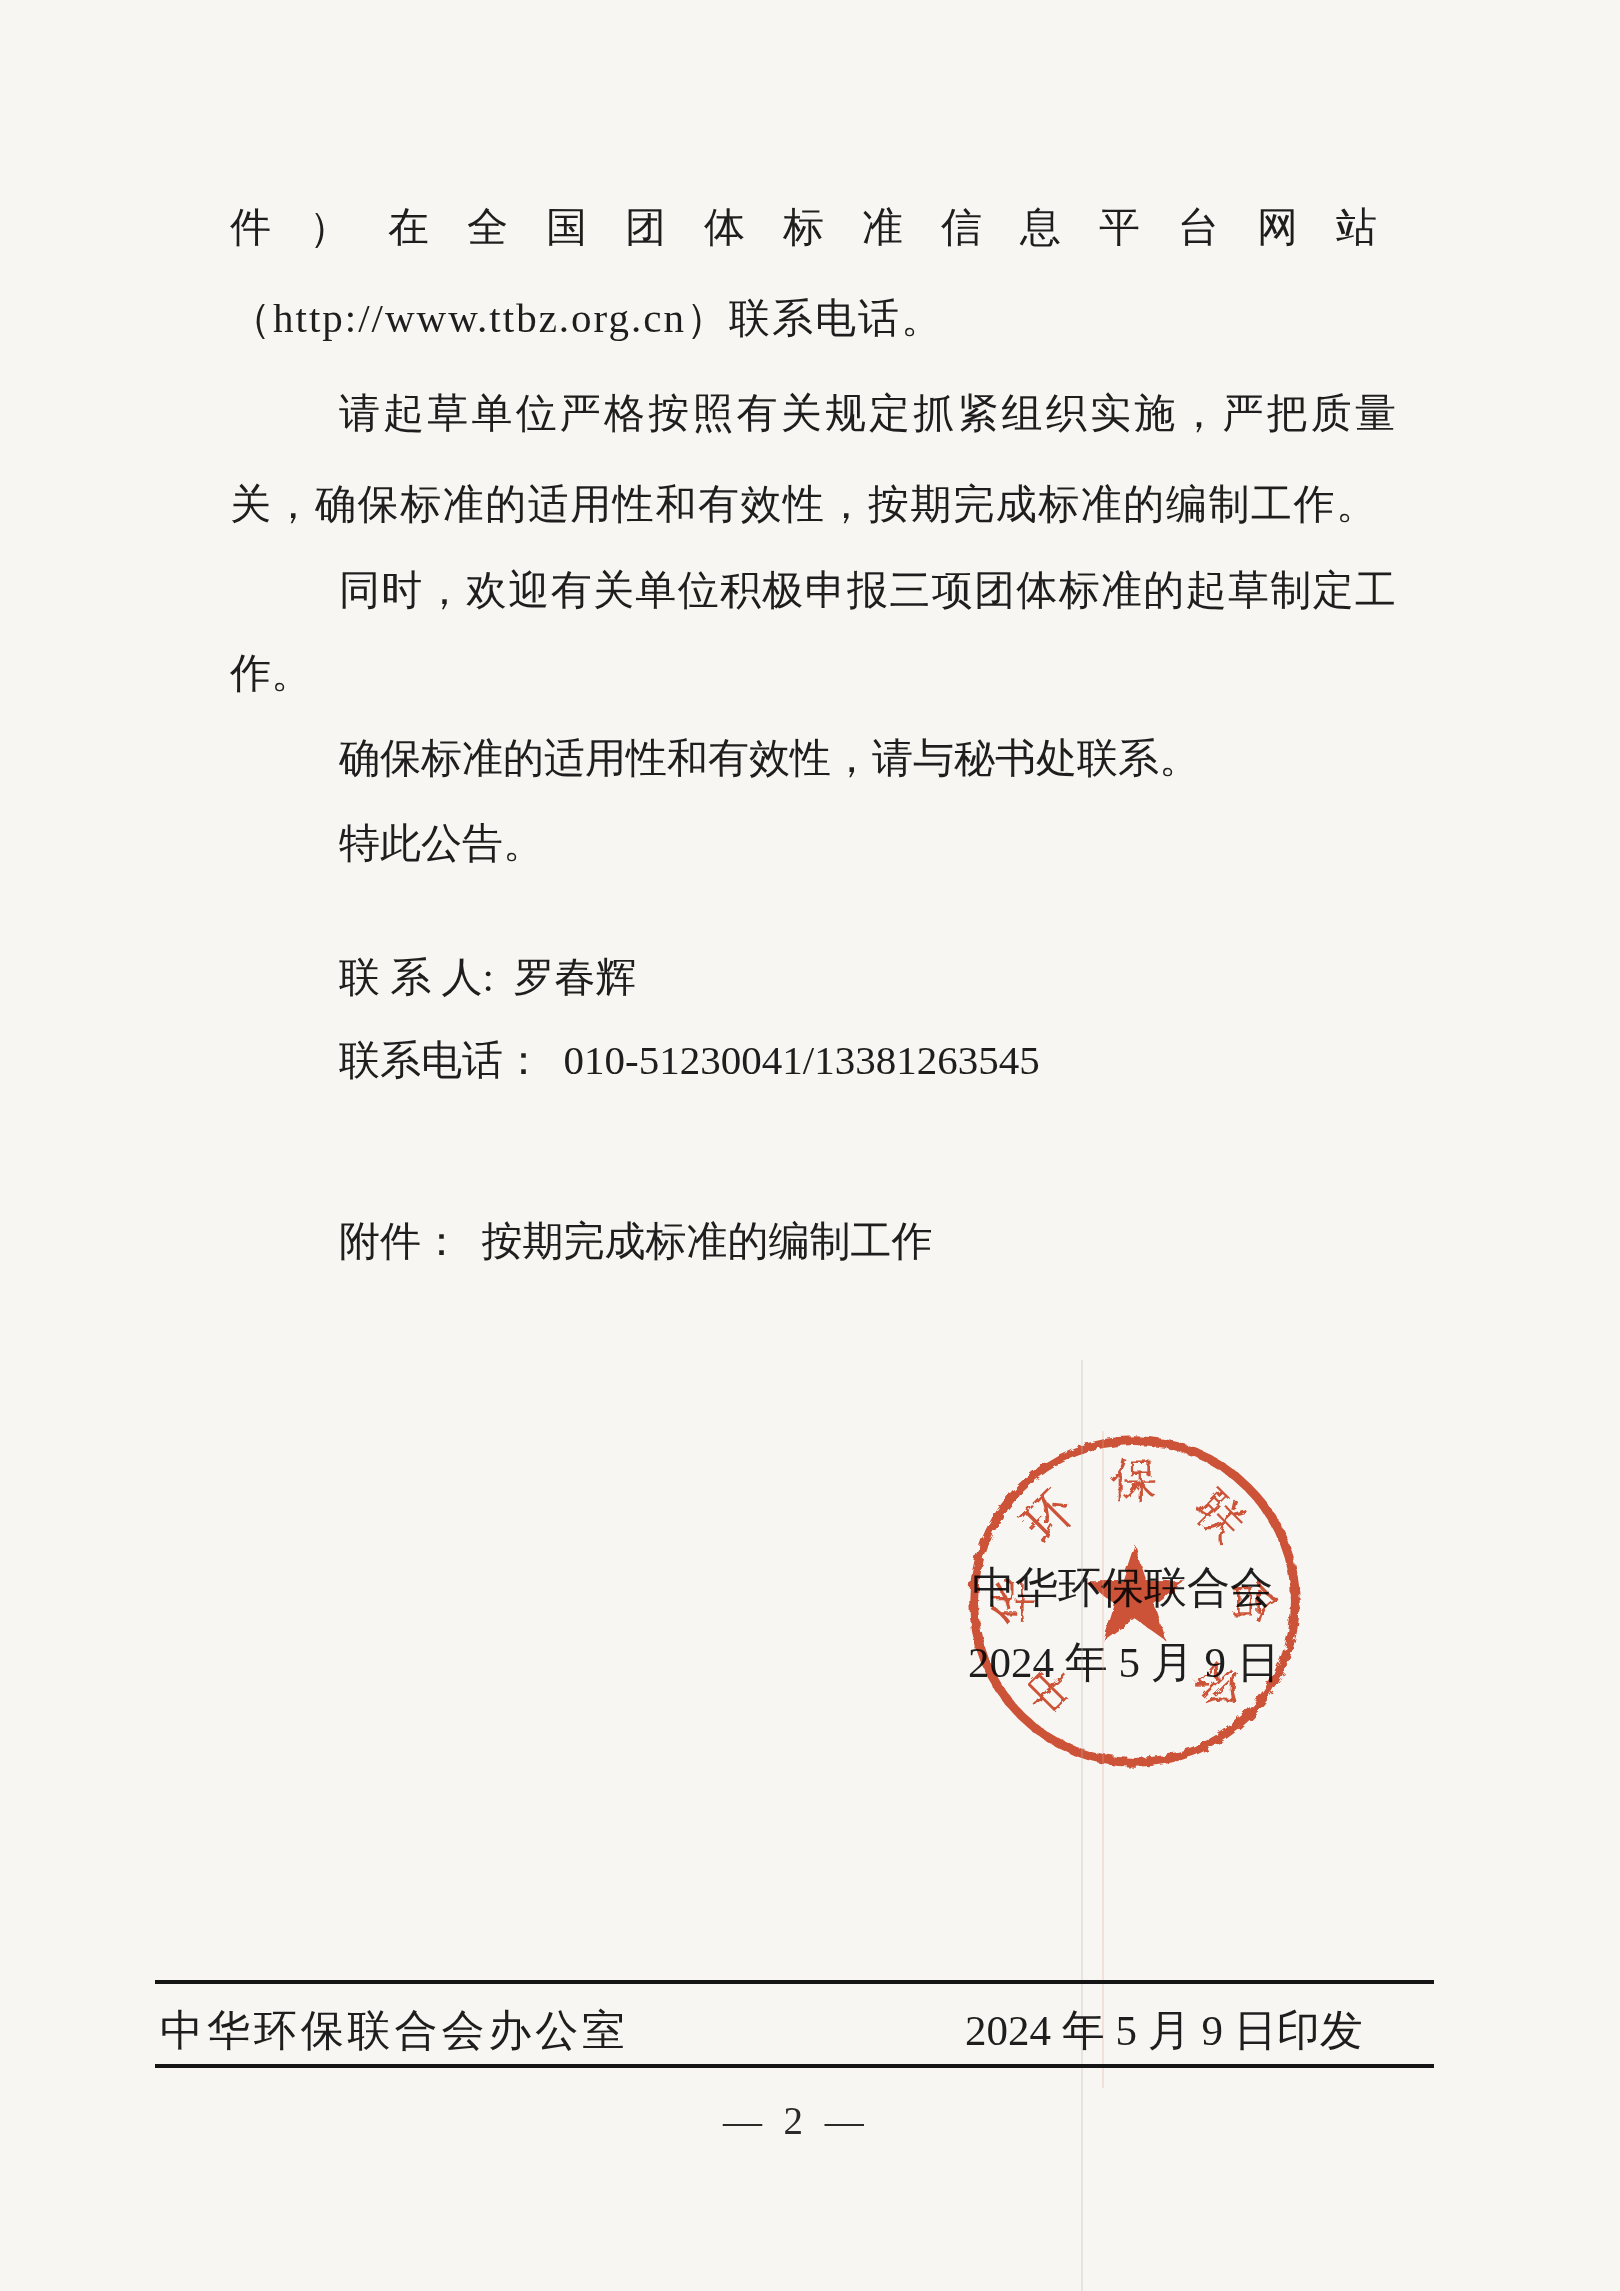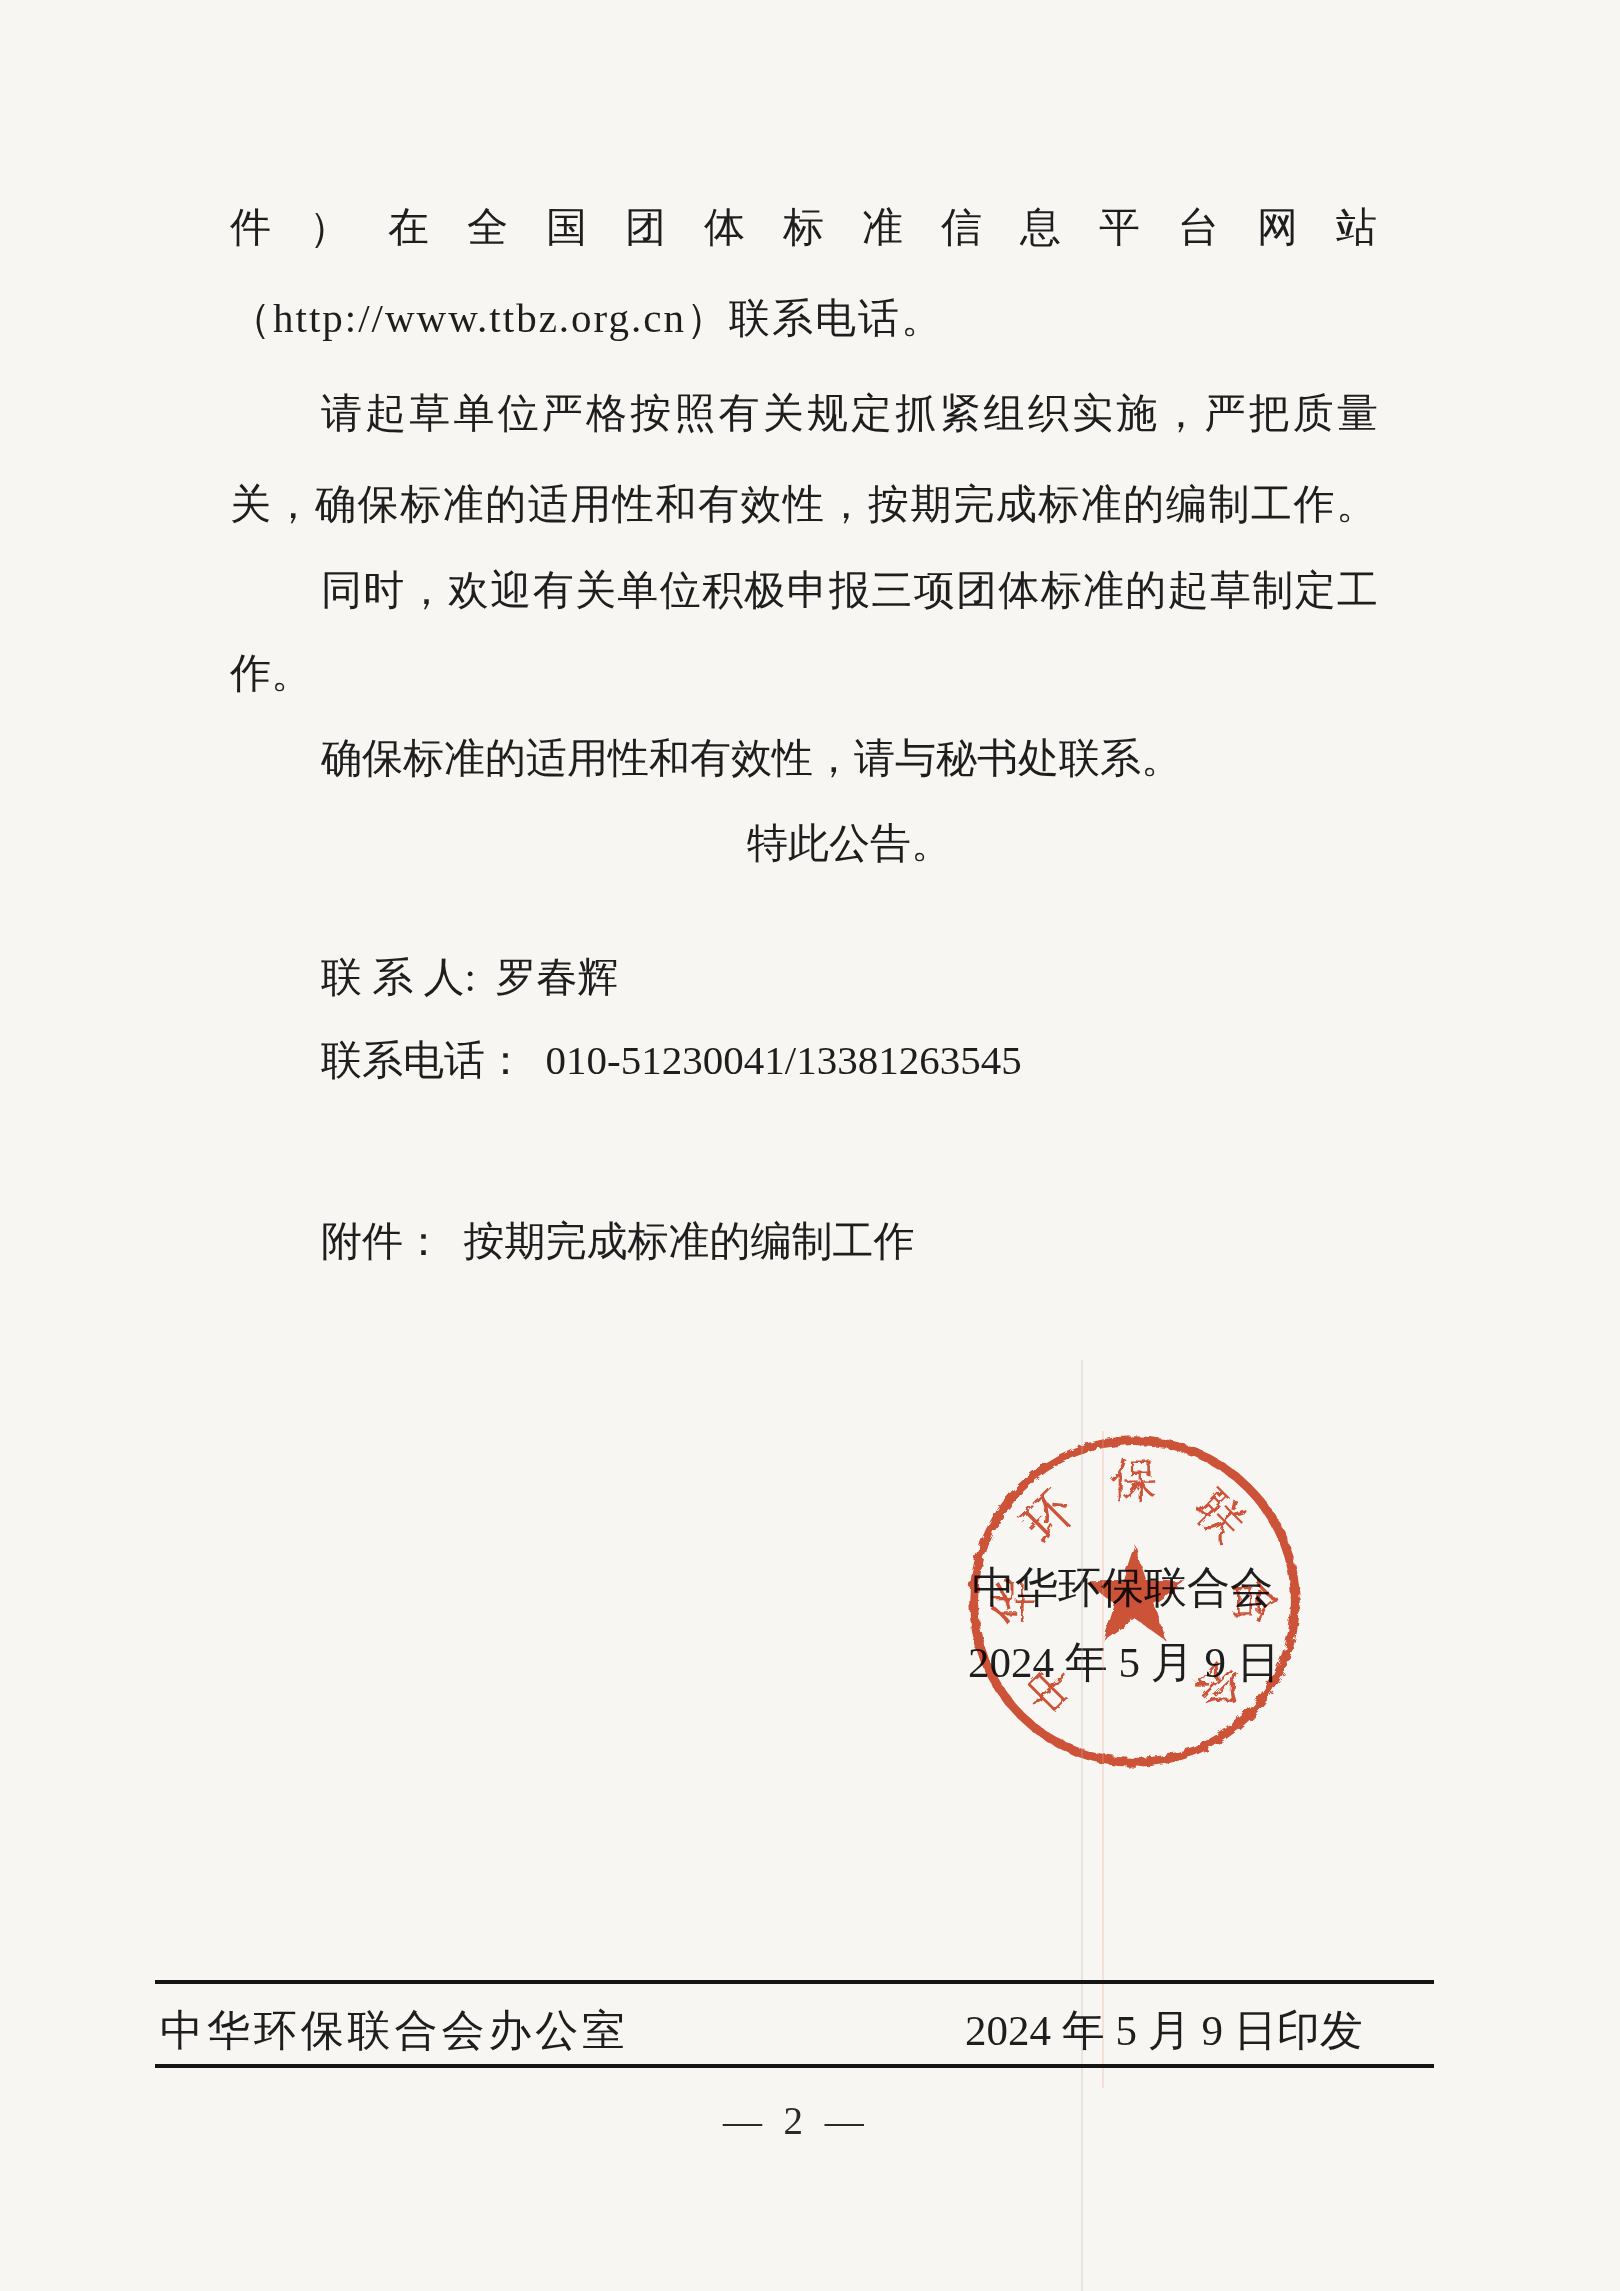--- a/index.html
+++ b/index.html
@@ -29,21 +29,21 @@
     justify-content:space-between;
     white-space:nowrap;
   }
   .spread span{flex:0 0 auto;}
   .fill{
     white-space:normal;
     text-align:justify;
     text-align-last:justify;
     text-justify:inter-character;
   }
-  .indent{left:321px;width:1057px;}
+  .indent{left:339px;width:1057px;}
   .url{letter-spacing:2px;}
   .label-gap{margin-left:19.6px;}
   .sig{
     position:absolute;
     font-size:43px;
     line-height:55px;
     white-space:nowrap;
     color:var(--ink-color,#1e1e1e);
   }
   .stamp{
@@ -108,21 +108,21 @@
       <span>台</span>
       <span>网</span>
       <span>站</span>
     </div>
   <div class="line url" style="top:287px;">（http://www.ttbz.org.cn）联系电话。</div>
   <div class="line fill indent" style="top:382px;">请起草单位严格按照有关规定抓紧组织实施，严把质量</div>
   <div class="line fill" style="top:473px;">关，确保标准的适用性和有效性，按期完成标准的编制工作。</div>
   <div class="line fill indent" style="top:559px;">同时，欢迎有关单位积极申报三项团体标准的起草制定工</div>
   <div class="line" style="top:642px;">作。</div>
   <div class="line indent" style="top:727px;">确保标准的适用性和有效性，请与秘书处联系。</div>
-  <div class="line indent" style="top:812px;text-align:center;">特此公告。</div>
+  <div class="line indent" style="top:812px;">特此公告。</div>
 
   <div class="line indent" style="top:946px;">
     <span>联 系 人:</span><span class="label-gap">罗春辉</span>
   </div>
   <div class="line indent" style="top:1029px;">
     <span>联系电话：</span><span class="label-gap">010-51230041/13381263545</span>
   </div>
 
   <div class="line indent" style="top:1210px;">
     <span>附件：</span><span class="label-gap">按期完成标准的编制工作</span>

